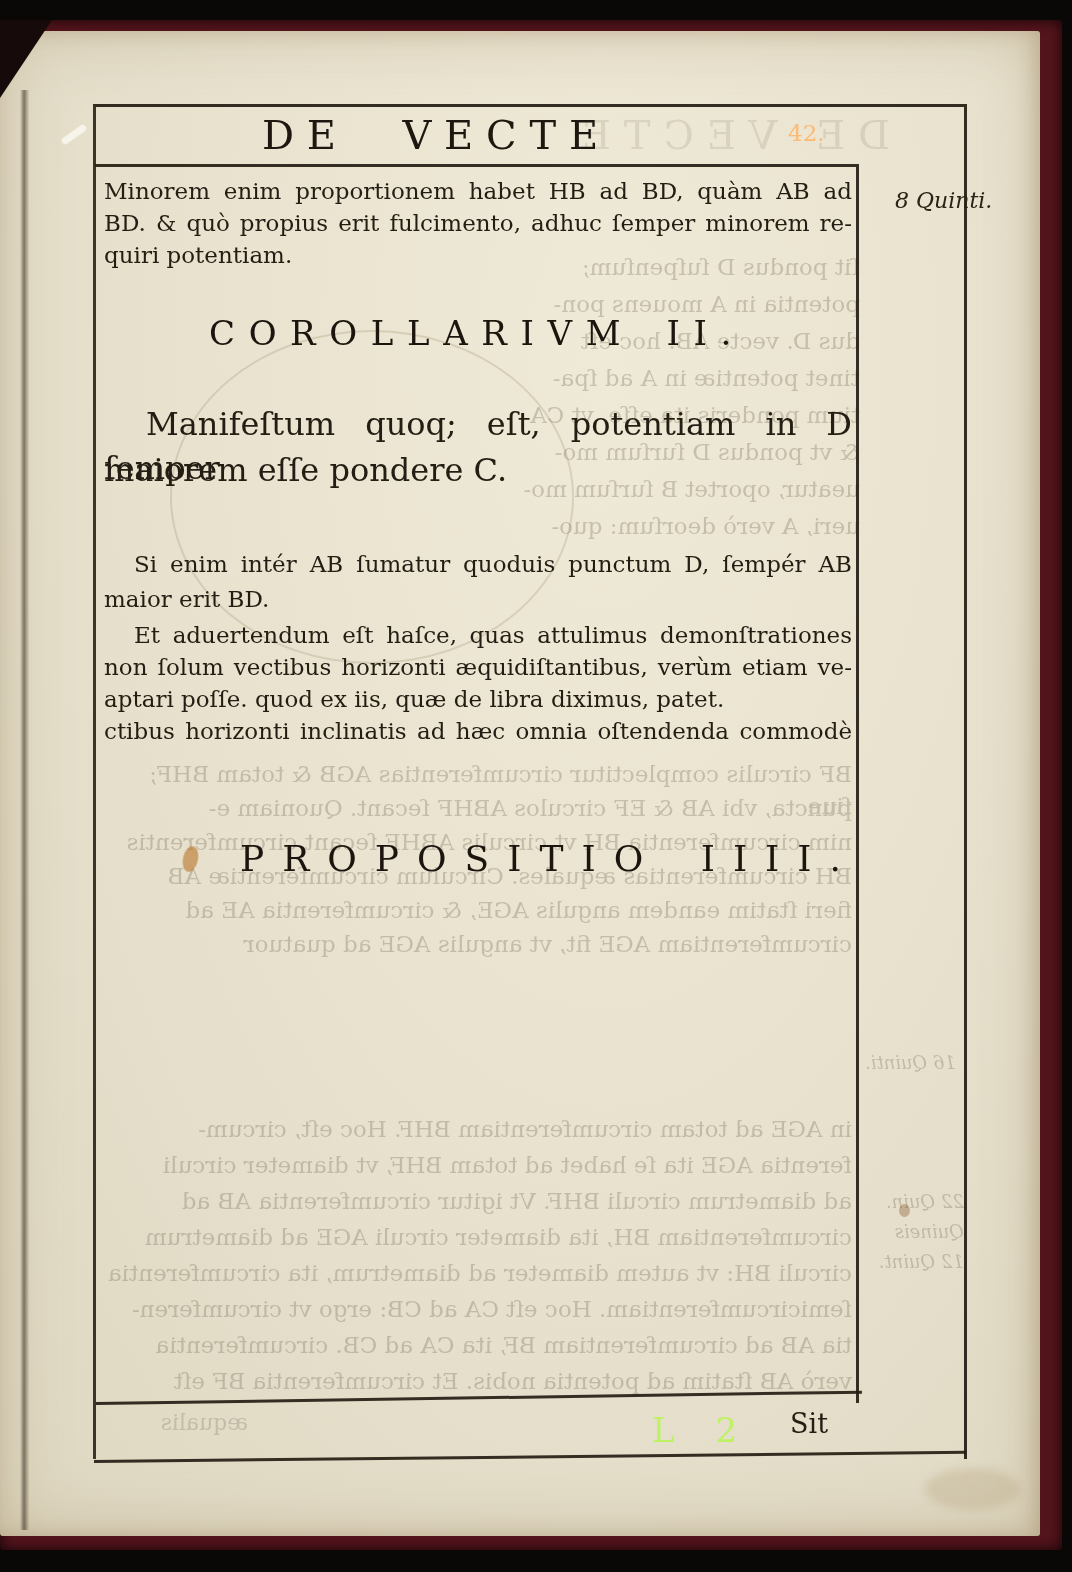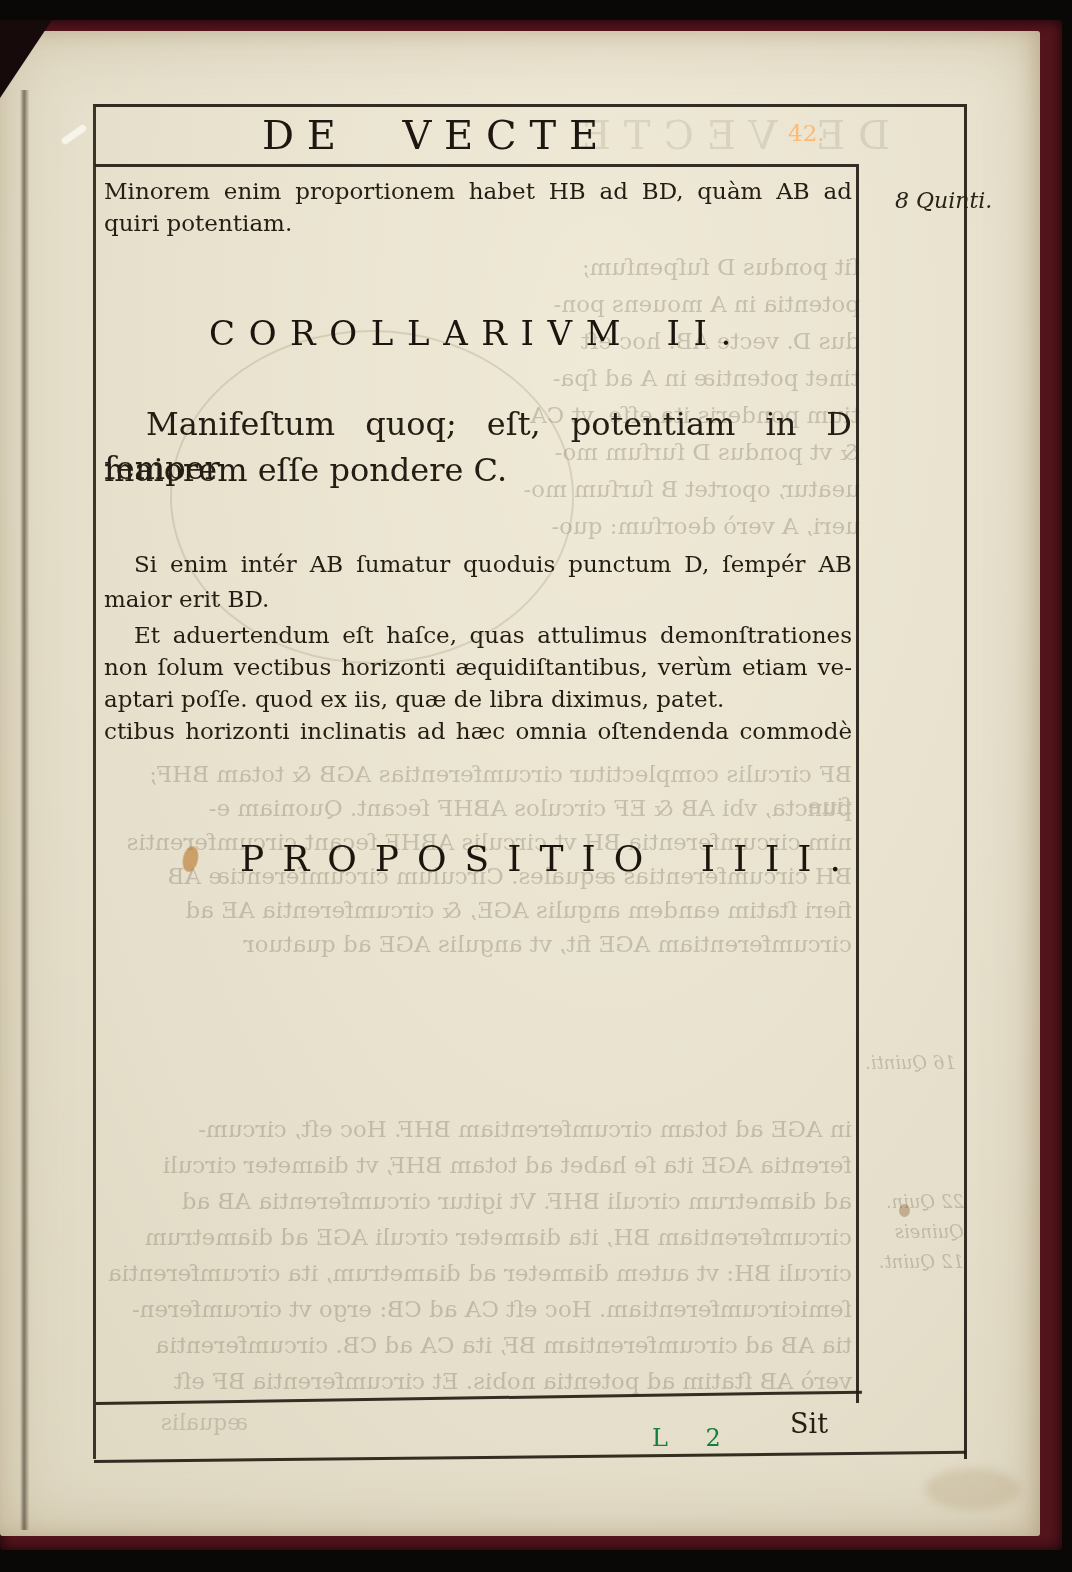--- a/index.html
+++ b/index.html
@@ -50,21 +50,21 @@
   .p1 { top:163px;margin-top:13px; } .p1 .line { height:32px; line-height:30px; }
   .h1 { left:95px; top:313px; width:764px; text-align:center; font-size:34px;
         letter-spacing:.40em; word-spacing:8px; color:#1b150e; }
   .p2 { top:402px; font-size:32px; } .p2 .line { height:46px; line-height:44px; }
   .p3 { top:548px; } .p3 .line { height:35px; line-height:33px; }
   .p4 { top:620px; } .p4 .line { height:32px; line-height:30px; }
   .h2 { left:95px; top:838px; width:764px; text-align:right; font-size:36px;
         letter-spacing:.50em; word-spacing:10px; color:#1b150e; }
   .p5 { top:960px; font-size:33px; } .p5 .line { height:45px; line-height:43px; }
 
-  .signature { left:652px; top:1410px; font-size:24px; word-spacing:30px; color:#15803d;margin-top:14px; }
+  .signature { left:652px; top:1410px; font-size:34px; word-spacing:30px; color:#bef264; }
   .catchword { left:790px; top:1408px; font-size:27px; color:#241d13; }
 
   
   .ghost { transform:scaleX(-1); color:#6f6551; opacity:.30; font-family:"DejaVu Serif", serif; }
   .ghost div { position:relative; }
   .g-title { left:330px; top:112px; width:560px; font-size:40px; letter-spacing:.32em; opacity:.15; }
   .g-right { left:418px; top:250px; width:442px; font-size:23px; }
   .g-right div { height:37px; line-height:35px; }
   .g-mid { left:100px; top:758px; width:752px; font-size:23px; }
   .g-mid div { height:34px; line-height:32px; }
@@ -137,20 +137,21 @@
   <div class="frame-bottom"></div>
   <div class="innerbox"></div>
   <div class="innerbox-bottom"></div>
 
   <div class="title">DE VECTE</div>
   <div class="pagenum">42.</div>
   <div class="marginnote">8 Quinti.</div>
 
   <div class="col p1 body-sm ink">
     <div class="line j">Minorem enim proportionem habet HB ad BD, quàm AB ad</div>
+    <div class="line j">BD. &amp; quò propius erit fulcimento, adhuc ſemper minorem re-</div>
     <div class="line last">quiri potentiam.</div>
   </div>
 
   <div class="h1">COROLLARIVM II.</div>
 
   <div class="col p2 ink">
     <div class="line j ind-lg">Manifeſtum quoq; eſt, potentiam in D ſemper</div>
     <div class="line last">maiorem eſſe pondere C.</div>
   </div>
 

